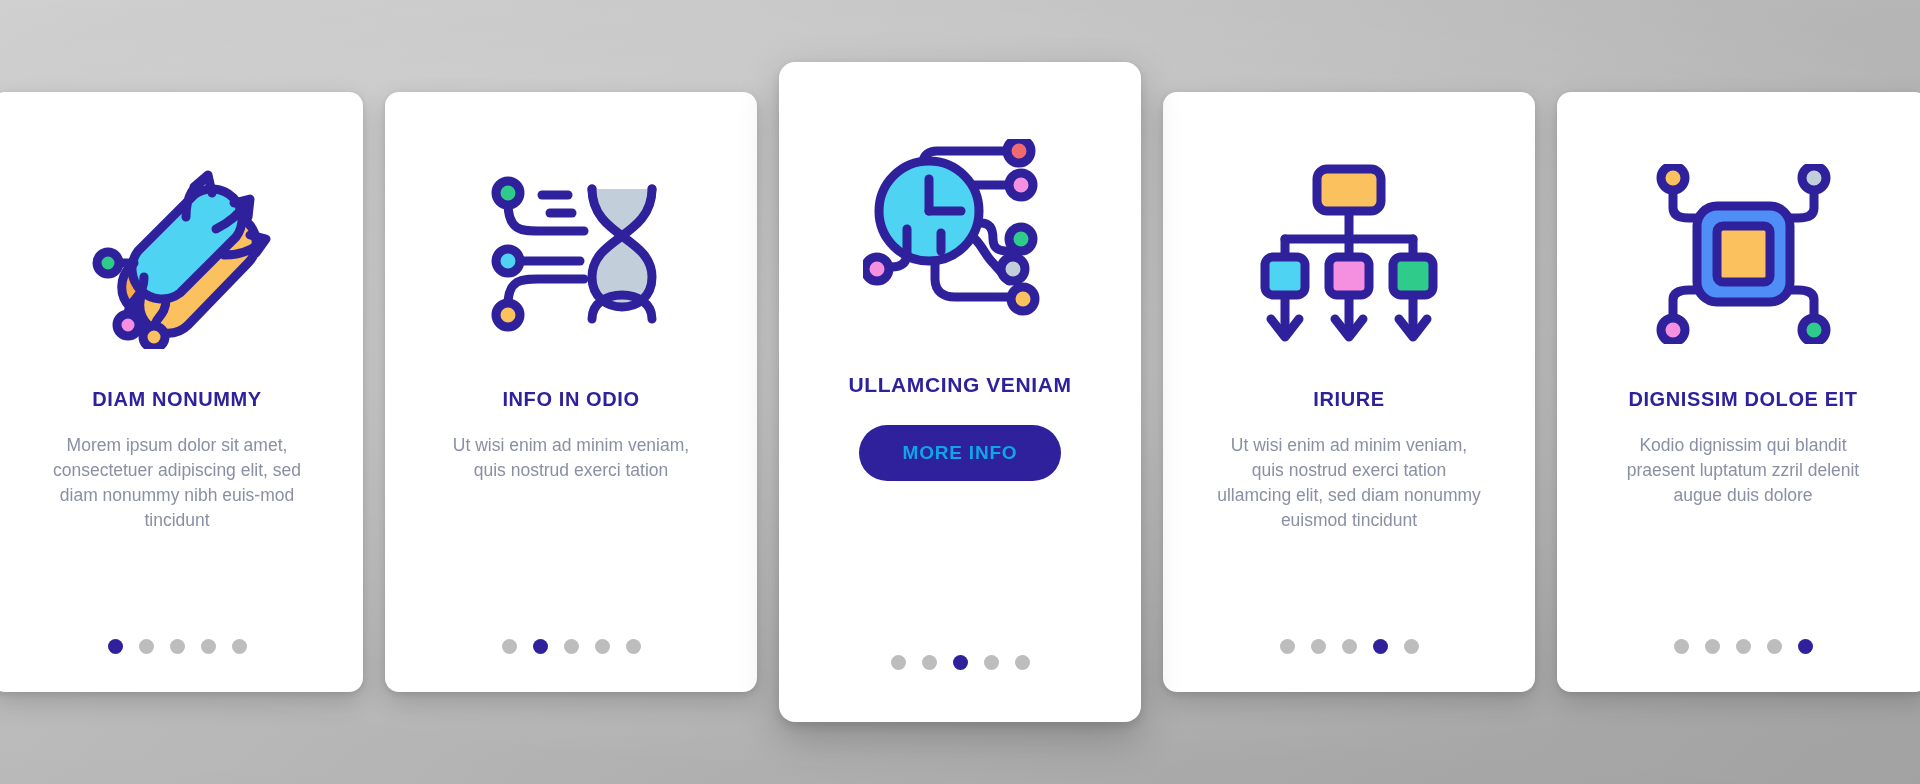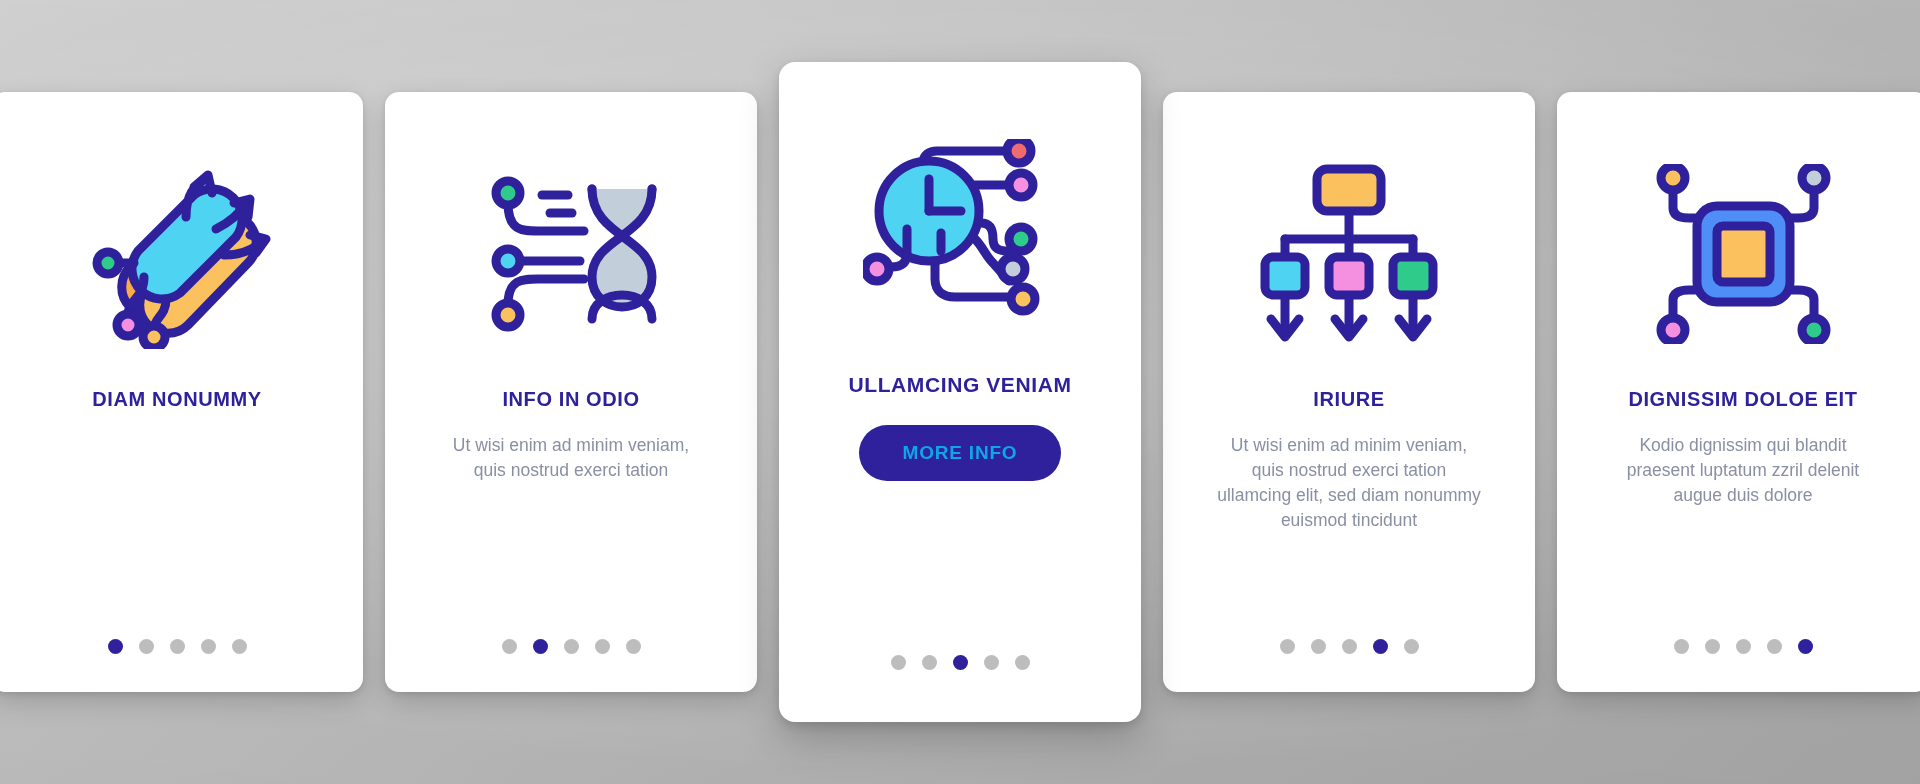--- a/index.html
+++ b/index.html
@@ -146,20 +146,21 @@
           <path d="M84 140 C84 158 72 158 72 170" fill="none"></path>
         </g>
         <g stroke="#2e219b" stroke-width="9">
           <circle cx="26" cy="104" r="11" fill="#2ecb8b"></circle>
           <circle cx="46" cy="166" r="11" fill="#f58fe0"></circle>
           <circle cx="72" cy="178" r="11" fill="#fbc15e"></circle>
         </g>
       </svg>
     </div>
     <div class="card-title">DIAM NONUMMY</div>
+    <div class="card-body">Morem ipsum dolor sit amet, consectetuer adipiscing elit, sed diam nonummy nibh euis-mod tincidunt</div>
     <div class="spacer"></div>
     <div class="dots">
       <span class="dot active"></span>
       <span class="dot"></span>
       <span class="dot"></span>
       <span class="dot"></span>
       <span class="dot"></span>
     </div>
   </div>
 

